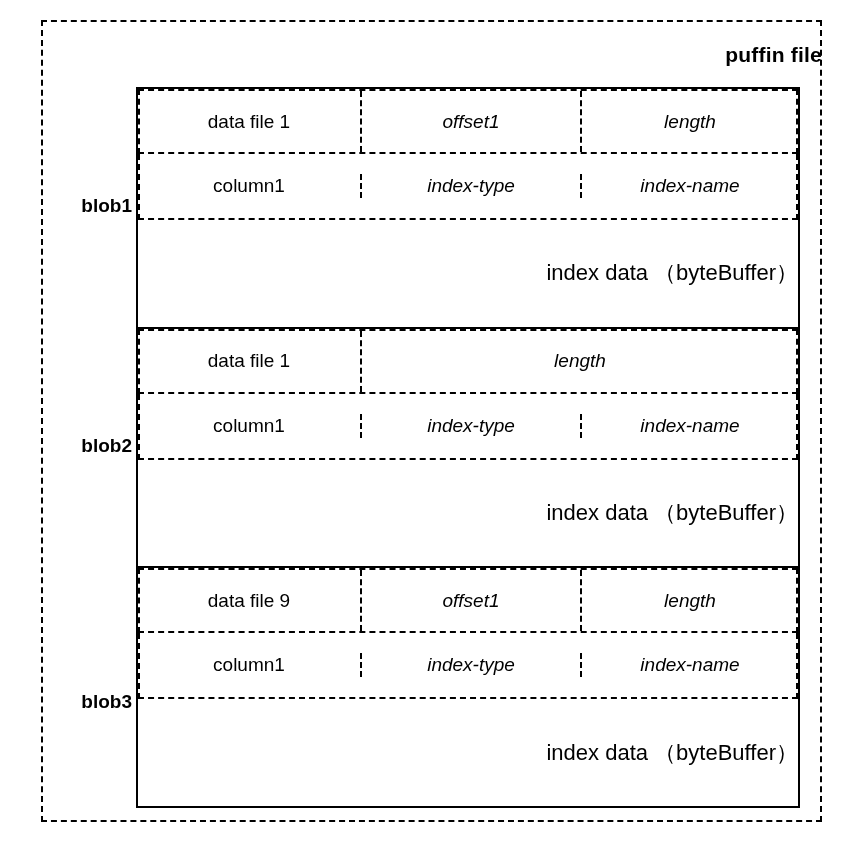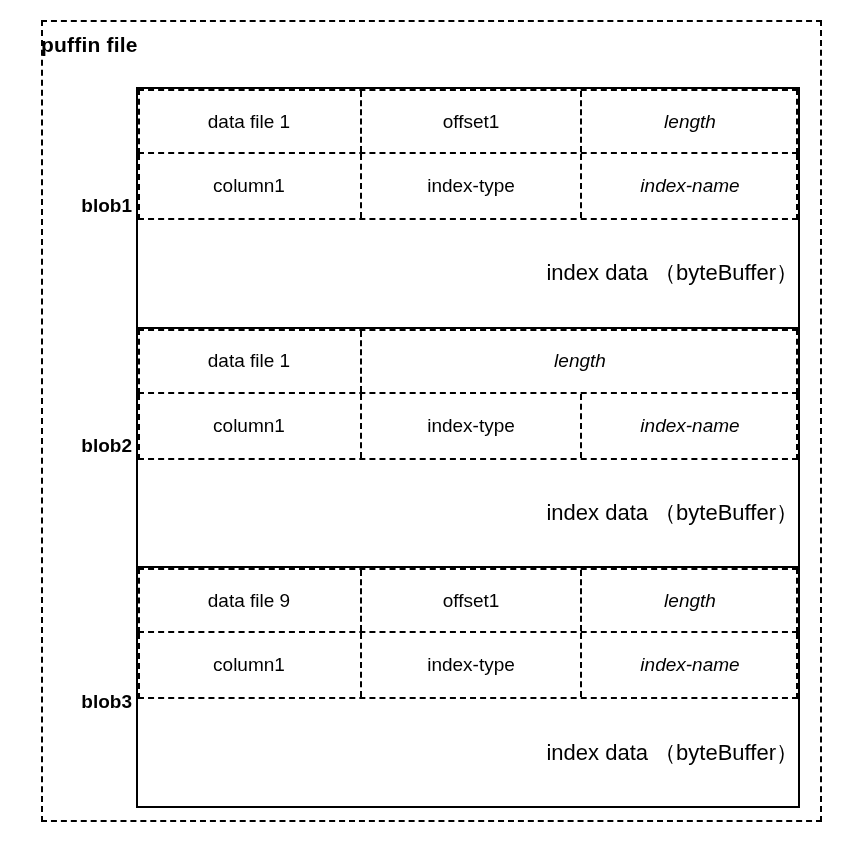--- a/index.html
+++ b/index.html
@@ -29,23 +29,23 @@
     width: 781px;
     height: 802px;
     border: 2px dashed #000000;
     box-sizing: border-box;
     background: #ffffff;
   }
 
   .file-title {
     position: absolute;
     left: 41px;
-    top: 30px;
+    top: 40px;
     width: 781px;
-    text-align: left;
+    text-align: right;
     font-size: 21px;
     font-weight: bold;
     letter-spacing: 0.2px;
     line-height: 30px;
   }
 
   
   .blob-stack {
     position: absolute;
     left: 136px;
@@ -77,20 +77,21 @@
   }
   .row-head {
     flex: 0 0 65px;
     border: 2px dashed #000000;
     border-right: none;
     border-left: none;
   }
   .row-meta {
     flex: 0 0 66px;
     border-bottom: 2px dashed #000000;
+    align-items: center;
   }
   .row-data {
     flex: 1 1 auto;
     align-items: center;
     justify-content: center;
   }
 
   
   .row-head::before,
   .row-head::after,
@@ -109,21 +110,21 @@
   .cell {
     display: flex;
     align-items: center;
     justify-content: center;
     font-size: 19px;
     line-height: 24px;
     box-sizing: border-box;
     white-space: nowrap;
   }
   .cell-c1 { flex: 0 0 222px; }
-  .cell-c2 { flex: 0 0 220px; border-left: 2px dashed #000000; }
+  .cell-c2 { flex: 0 0 220px; border-left: 2px dashed #000000; font-style: italic; }
   .cell-c3 { flex: 1 1 auto;  border-left: 2px dashed #000000; font-style: italic; }
 
   .data-cell {
     width: 100%;
     text-align: right;
     font-size: 22px;
     line-height: 24px;
     white-space: nowrap;
   }
 

